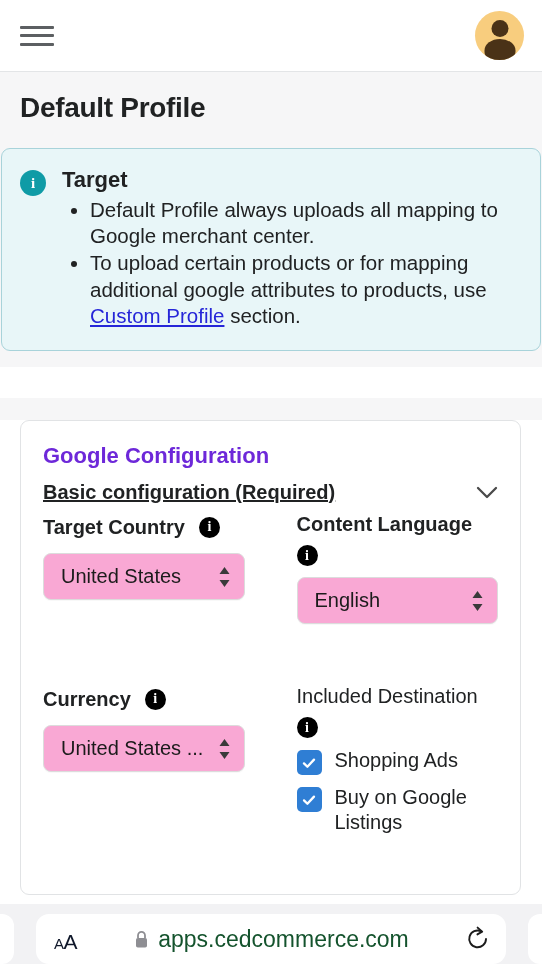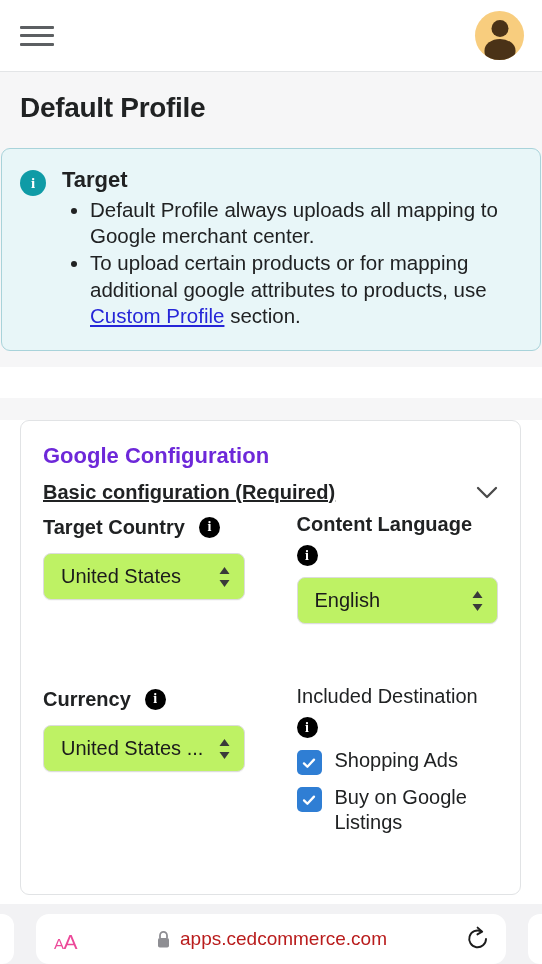--- a/index.html
+++ b/index.html
@@ -236,21 +236,21 @@
     align-items: center;
     justify-content: center;
     cursor: pointer;
   }
 
   .select {
     margin-top: 11px;
     height: 47px;
     border: 1px solid #dcdcdc;
     border-radius: 8px;
-    background: #bef264;
+    background: #f9a8d4;
     display: flex;
     align-items: center;
     justify-content: space-between;
     padding: 0 13px 0 17px;
     cursor: pointer;
     box-shadow: 0 1px 1px rgba(0,0,0,0.03);
   }
   .select-value {
     font-size: 20px;
     color: #1b1b1b;
@@ -312,40 +312,40 @@
     width: 470px;
     height: 50px;
     background: #ffffff;
     border-radius: 13px;
     display: flex;
     align-items: center;
     padding: 0 16px 0 18px;
   }
   .aa {
     font-size: 21px;
-    color: #ec4899;
+    color: #0f172a;
     letter-spacing: -0.5px;
     flex: none;
     cursor: pointer;
     margin-top: 6px;
   }
   .aa .small { font-size: 15px; }
   .url-center {
     flex: 1 1 auto;
     display: flex;
     align-items: center;
     justify-content: center;
     gap: 9px;
     min-width: 0;
     cursor: pointer;
   }
   .lock { width: 15px; height: 19px; flex: none; }
   .url-text {
-    font-size: 19px;
-    color: #b91c1c;
+    font-size: 23px;
+    color: #14532d;
     white-space: nowrap;
     overflow: hidden;
     text-overflow: ellipsis;
   }
   .reload { width: 24px; height: 26px; flex: none; cursor: pointer; }
 </style>
 </head>
 <body>
 
 <div class="viewport">

